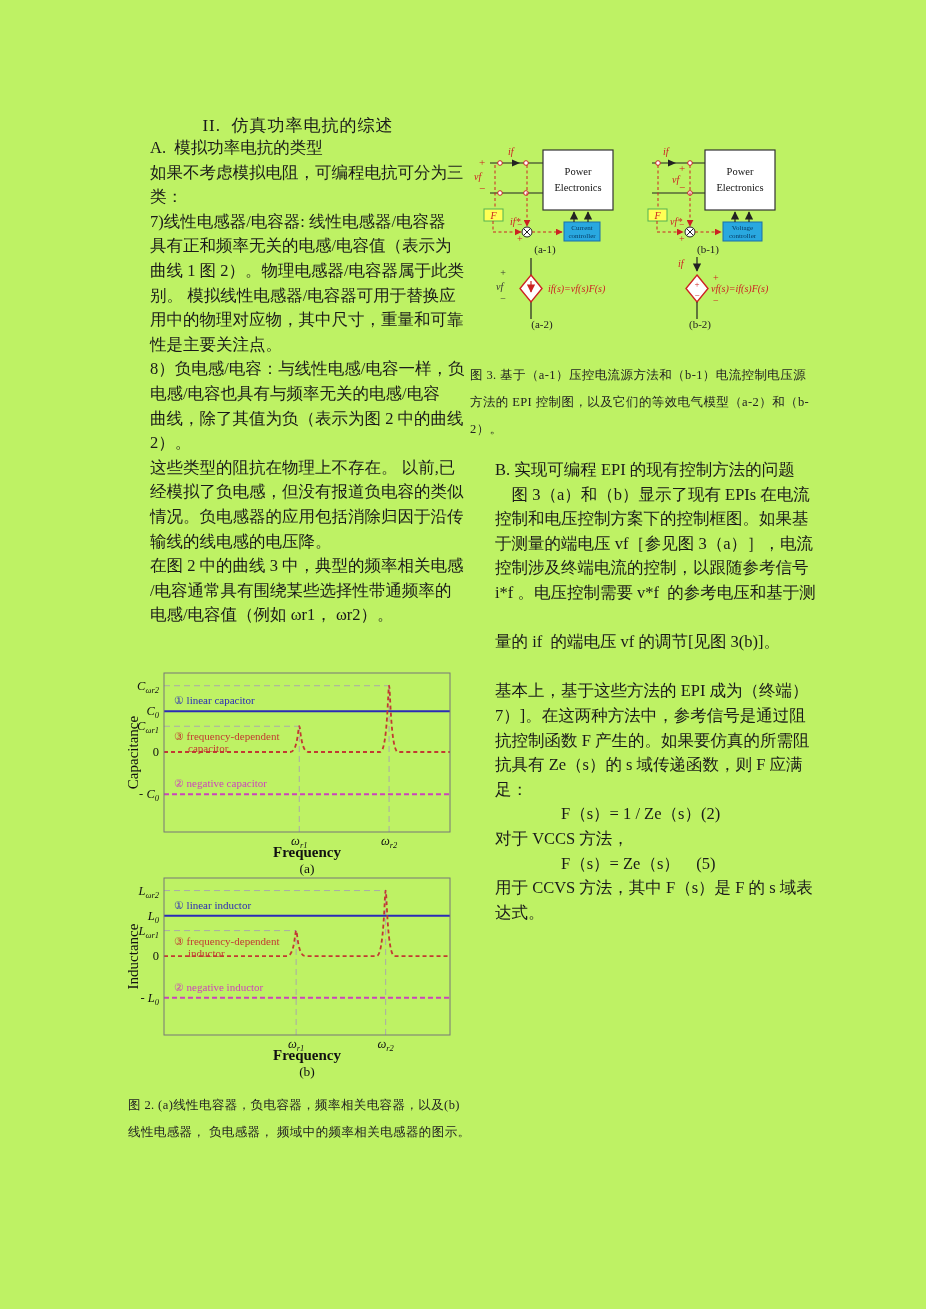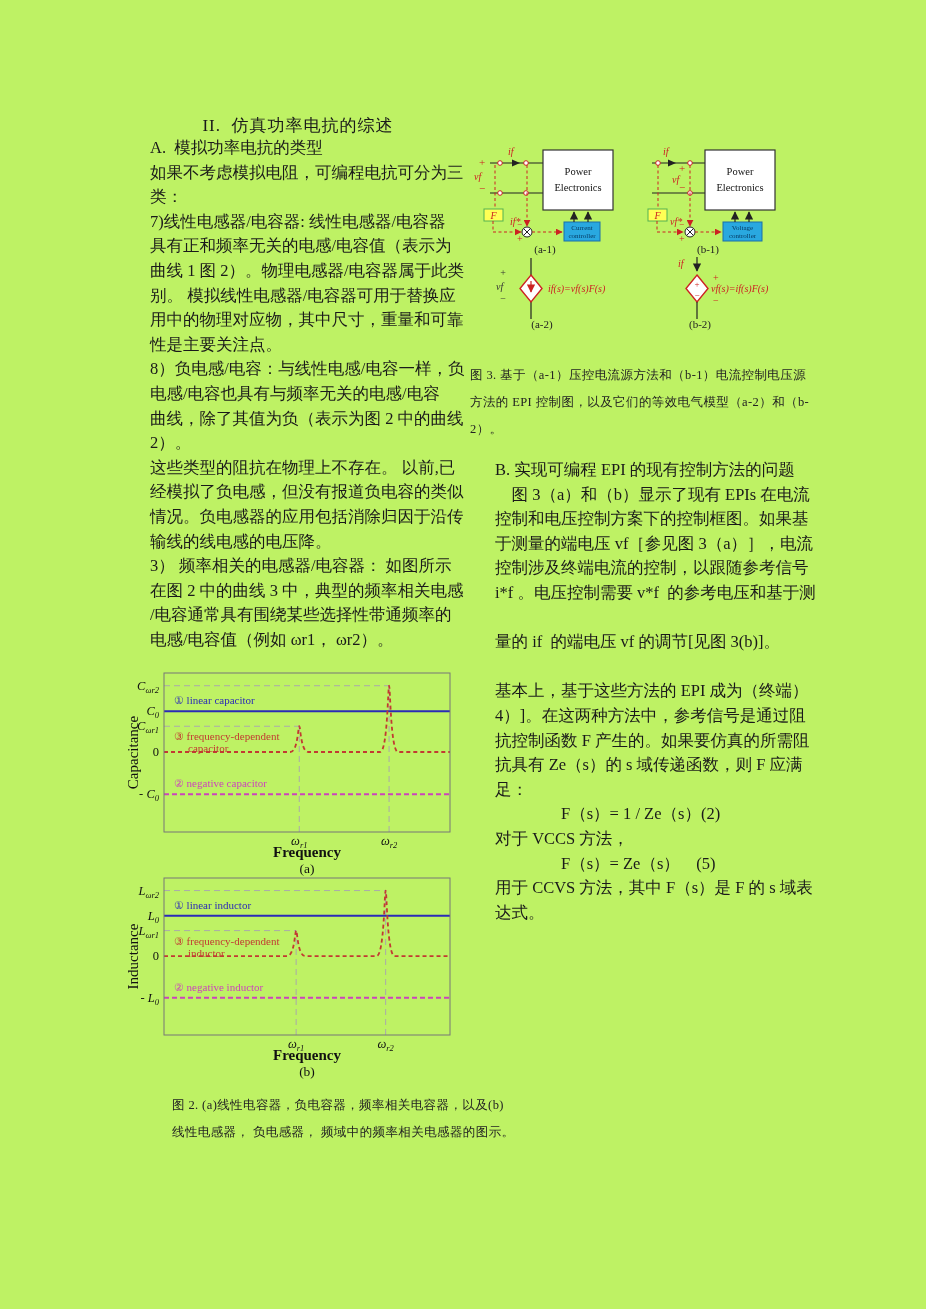--- a/index.html
+++ b/index.html
@@ -51,21 +51,20 @@
       <div class="tl">用中的物理对应物，其中尺寸，重量和可靠</div>
       <div class="tl">性是主要关注点。</div>
       <div class="tl">8）负电感/电容：与线性电感/电容一样，负</div>
       <div class="tl">电感/电容也具有与频率无关的电感/电容</div>
       <div class="tl">曲线，除了其值为负（表示为图 2 中的曲线</div>
       <div class="tl">2）。</div>
       <div class="tl">这些类型的阻抗在物理上不存在。 以前,已</div>
       <div class="tl">经模拟了负电感，但没有报道负电容的类似</div>
       <div class="tl">情况。负电感器的应用包括消除归因于沿传</div>
       <div class="tl">输线的线电感的电压降。</div>
-      <div class="tl">3） 频率相关的电感器/电容器： 如图所示</div>
       <div class="tl">在图 2 中的曲线 3 中，典型的频率相关电感</div>
       <div class="tl">/电容通常具有围绕某些选择性带通频率的</div>
       <div class="tl">电感/电容值（例如 ωr1， ωr2）。</div>
     </div>
 
   <div class="chart" style="left:128px;top:670px;width:332px;height:206px;text-decoration:underline;"><svg width="332" height="206" viewBox="0 0 332 206">
         <line stroke="#aaaaaa" stroke-dasharray="6 4" stroke-width="1" x1="36" y1="15.72" x2="261.082" y2="15.72"></line>
         <line stroke="#aaaaaa" stroke-dasharray="6 4" stroke-width="1" x1="36" y1="56.265" x2="171.278" y2="56.265"></line>
         <line stroke="#aaaaaa" stroke-dasharray="6 4" stroke-width="1" x1="171.278" y1="162" x2="171.278" y2="56.265"></line>
         <line stroke="#aaaaaa" stroke-dasharray="6 4" stroke-width="1" x1="261.082" y1="162" x2="261.082" y2="15.72"></line>
@@ -107,21 +106,21 @@
         <text x="257.65" y="171" text-anchor="middle" font-size="12.5" fill="#111" font-family="&quot;Liberation Serif&quot;, &quot;DejaVu Serif&quot;, serif" font-style="italic"><tspan>ω</tspan><tspan font-size="8.5" dy="3">r2</tspan></text>
         <text x="46" y="31.68" font-size="11" fill="#2a2ab8" font-family="&quot;Liberation Serif&quot;, &quot;DejaVu Serif&quot;, serif">① linear inductor</text>
         <text x="46" y="67.595" font-size="11" fill="#c23a32" font-family="&quot;Liberation Serif&quot;, &quot;DejaVu Serif&quot;, serif">③ frequency-dependent</text>
         <text x="60" y="79.595" font-size="11" fill="#c23a32" font-family="&quot;Liberation Serif&quot;, &quot;DejaVu Serif&quot;, serif">inductor</text>
         <text x="46" y="113.634" font-size="11" fill="#cc44bb" font-family="&quot;Liberation Serif&quot;, &quot;DejaVu Serif&quot;, serif">② negative inductor</text>
         <text x="10" y="79.5" transform="rotate(-90 10 79.5)" text-anchor="middle" font-size="15" fill="#111" font-family="&quot;Liberation Serif&quot;, &quot;DejaVu Serif&quot;, serif">Inductance</text>
         <text x="179" y="183" text-anchor="middle" font-size="15" font-weight="bold" fill="#111" font-family="&quot;Liberation Serif&quot;, &quot;DejaVu Serif&quot;, serif">Frequency</text>
         <text x="179" y="199" text-anchor="middle" font-size="13.5" fill="#111" font-family="&quot;Liberation Serif&quot;, &quot;DejaVu Serif&quot;, serif">(b)</text>
       </svg></div>
 
-  <div class="caption" style="left:128px;top:1092px;width:345px;margin-left:44px;">
+  <div class="caption" style="left:128px;top:1092px;width:345px;">
       <div class="tl">图 2. (a)线性电容器，负电容器，频率相关电容器，以及(b)</div>
       <div class="tl">线性电感器， 负电感器， 频域中的频率相关电感器的图示。</div>
     </div>
 
   <svg class="f3" width="345" height="200" viewBox="0 0 345 200">
     <defs>
       <marker id="mr" viewBox="0 0 10 10" refX="9" refY="5" markerWidth="7" markerHeight="7" orient="auto-start-reverse">
         <path d="M0 0 L10 5 L0 10 z" fill="#cc2222"></path>
       </marker>
       <marker id="mb" viewBox="0 0 10 10" refX="9" refY="5" markerWidth="7" markerHeight="7" orient="auto-start-reverse">
@@ -238,21 +237,21 @@
       <div class="tl">B. 实现可编程 EPI 的现有控制方法的问题</div>
       <div class="tl">　图 3（a）和（b）显示了现有 EPIs 在电流</div>
       <div class="tl">控制和电压控制方案下的控制框图。如果基</div>
       <div class="tl">于测量的端电压 vf［参见图 3（a）］，电流</div>
       <div class="tl">控制涉及终端电流的控制，以跟随参考信号</div>
       <div class="tl">i*f 。电压控制需要 v*f  的参考电压和基于测</div>
       <div class="tl">&nbsp;</div>
       <div class="tl">量的 if  的端电压 vf 的调节[见图 3(b)]。</div>
       <div class="tl">&nbsp;</div>
       <div class="tl">基本上，基于这些方法的 EPI 成为（终端）</div>
-      <div class="tl">4）]。在这两种方法中，参考信号是通过阻</div>
+      <div class="tl">7）]。在这两种方法中，参考信号是通过阻</div>
       <div class="tl">抗控制函数 F 产生的。如果要仿真的所需阻</div>
       <div class="tl">抗具有 Ze（s）的 s 域传递函数，则 F 应满</div>
       <div class="tl">足：</div>
       <div class="tl">　　　　F（s）= 1 / Ze（s）(2)</div>
       <div class="tl">对于 VCCS 方法，</div>
       <div class="tl">　　　　F（s）= Ze（s）    (5)</div>
       <div class="tl">用于 CCVS 方法，其中 F（s）是 F 的 s 域表</div>
       <div class="tl">达式。</div>
     </div>
 

